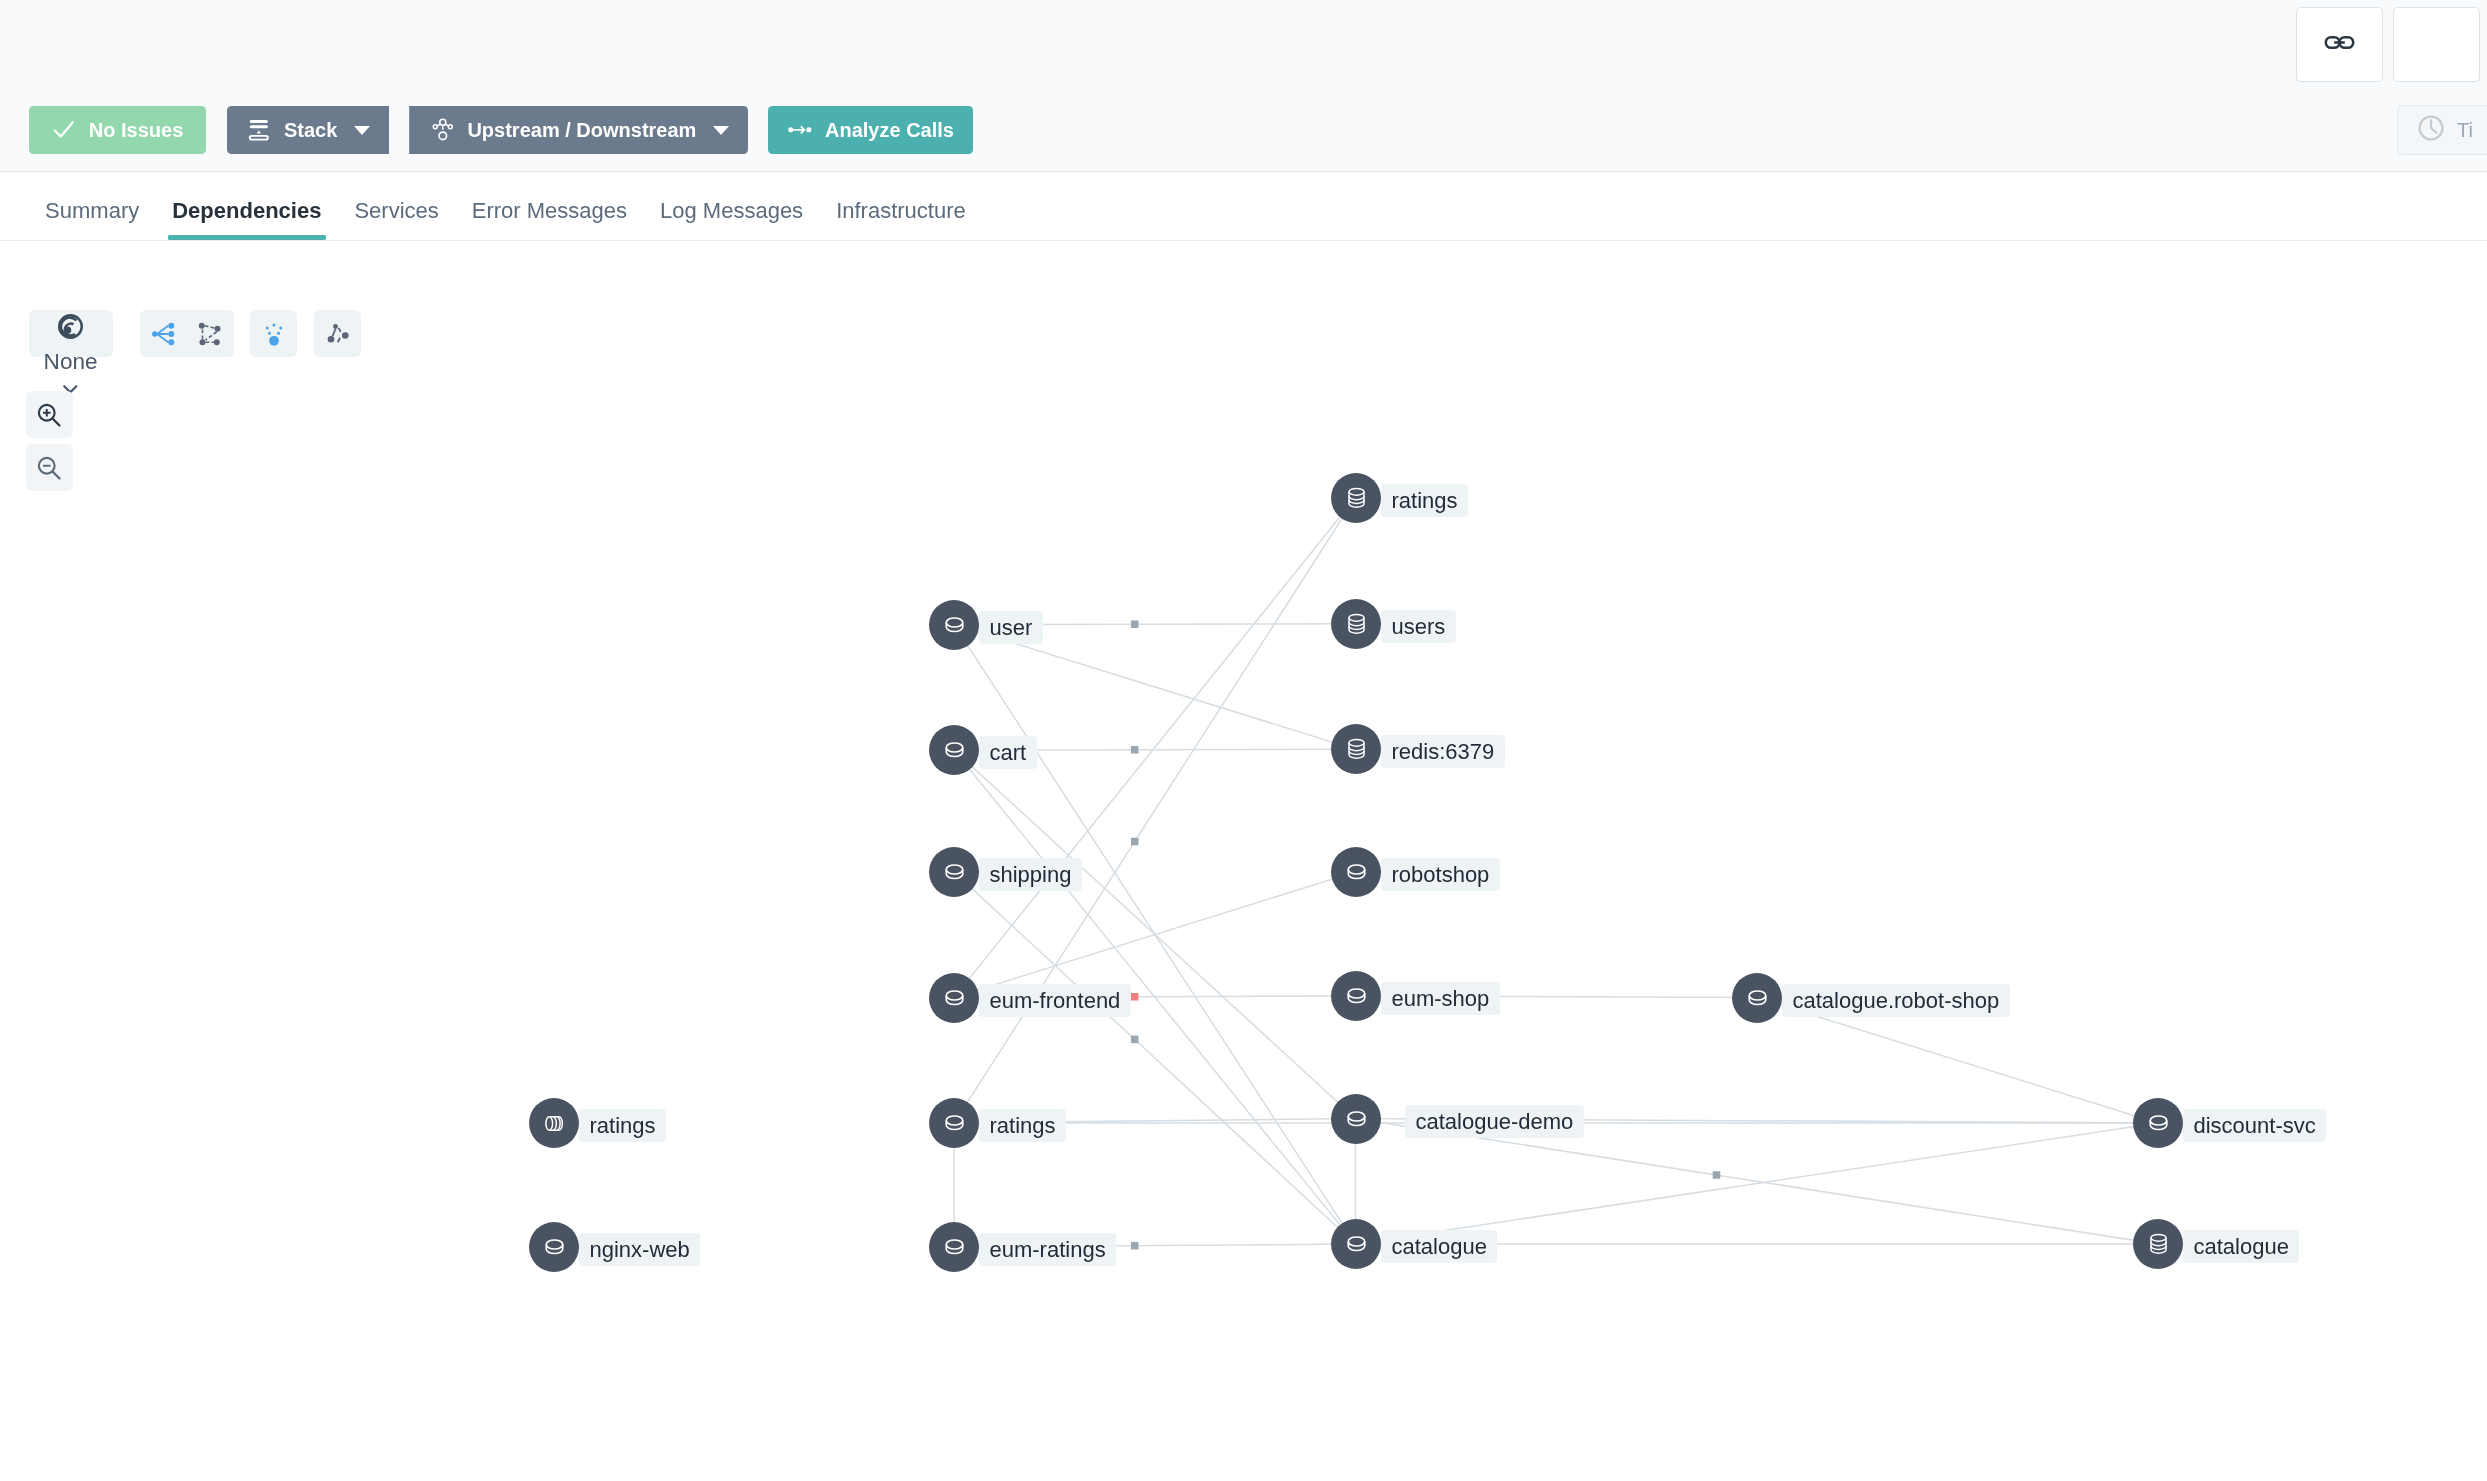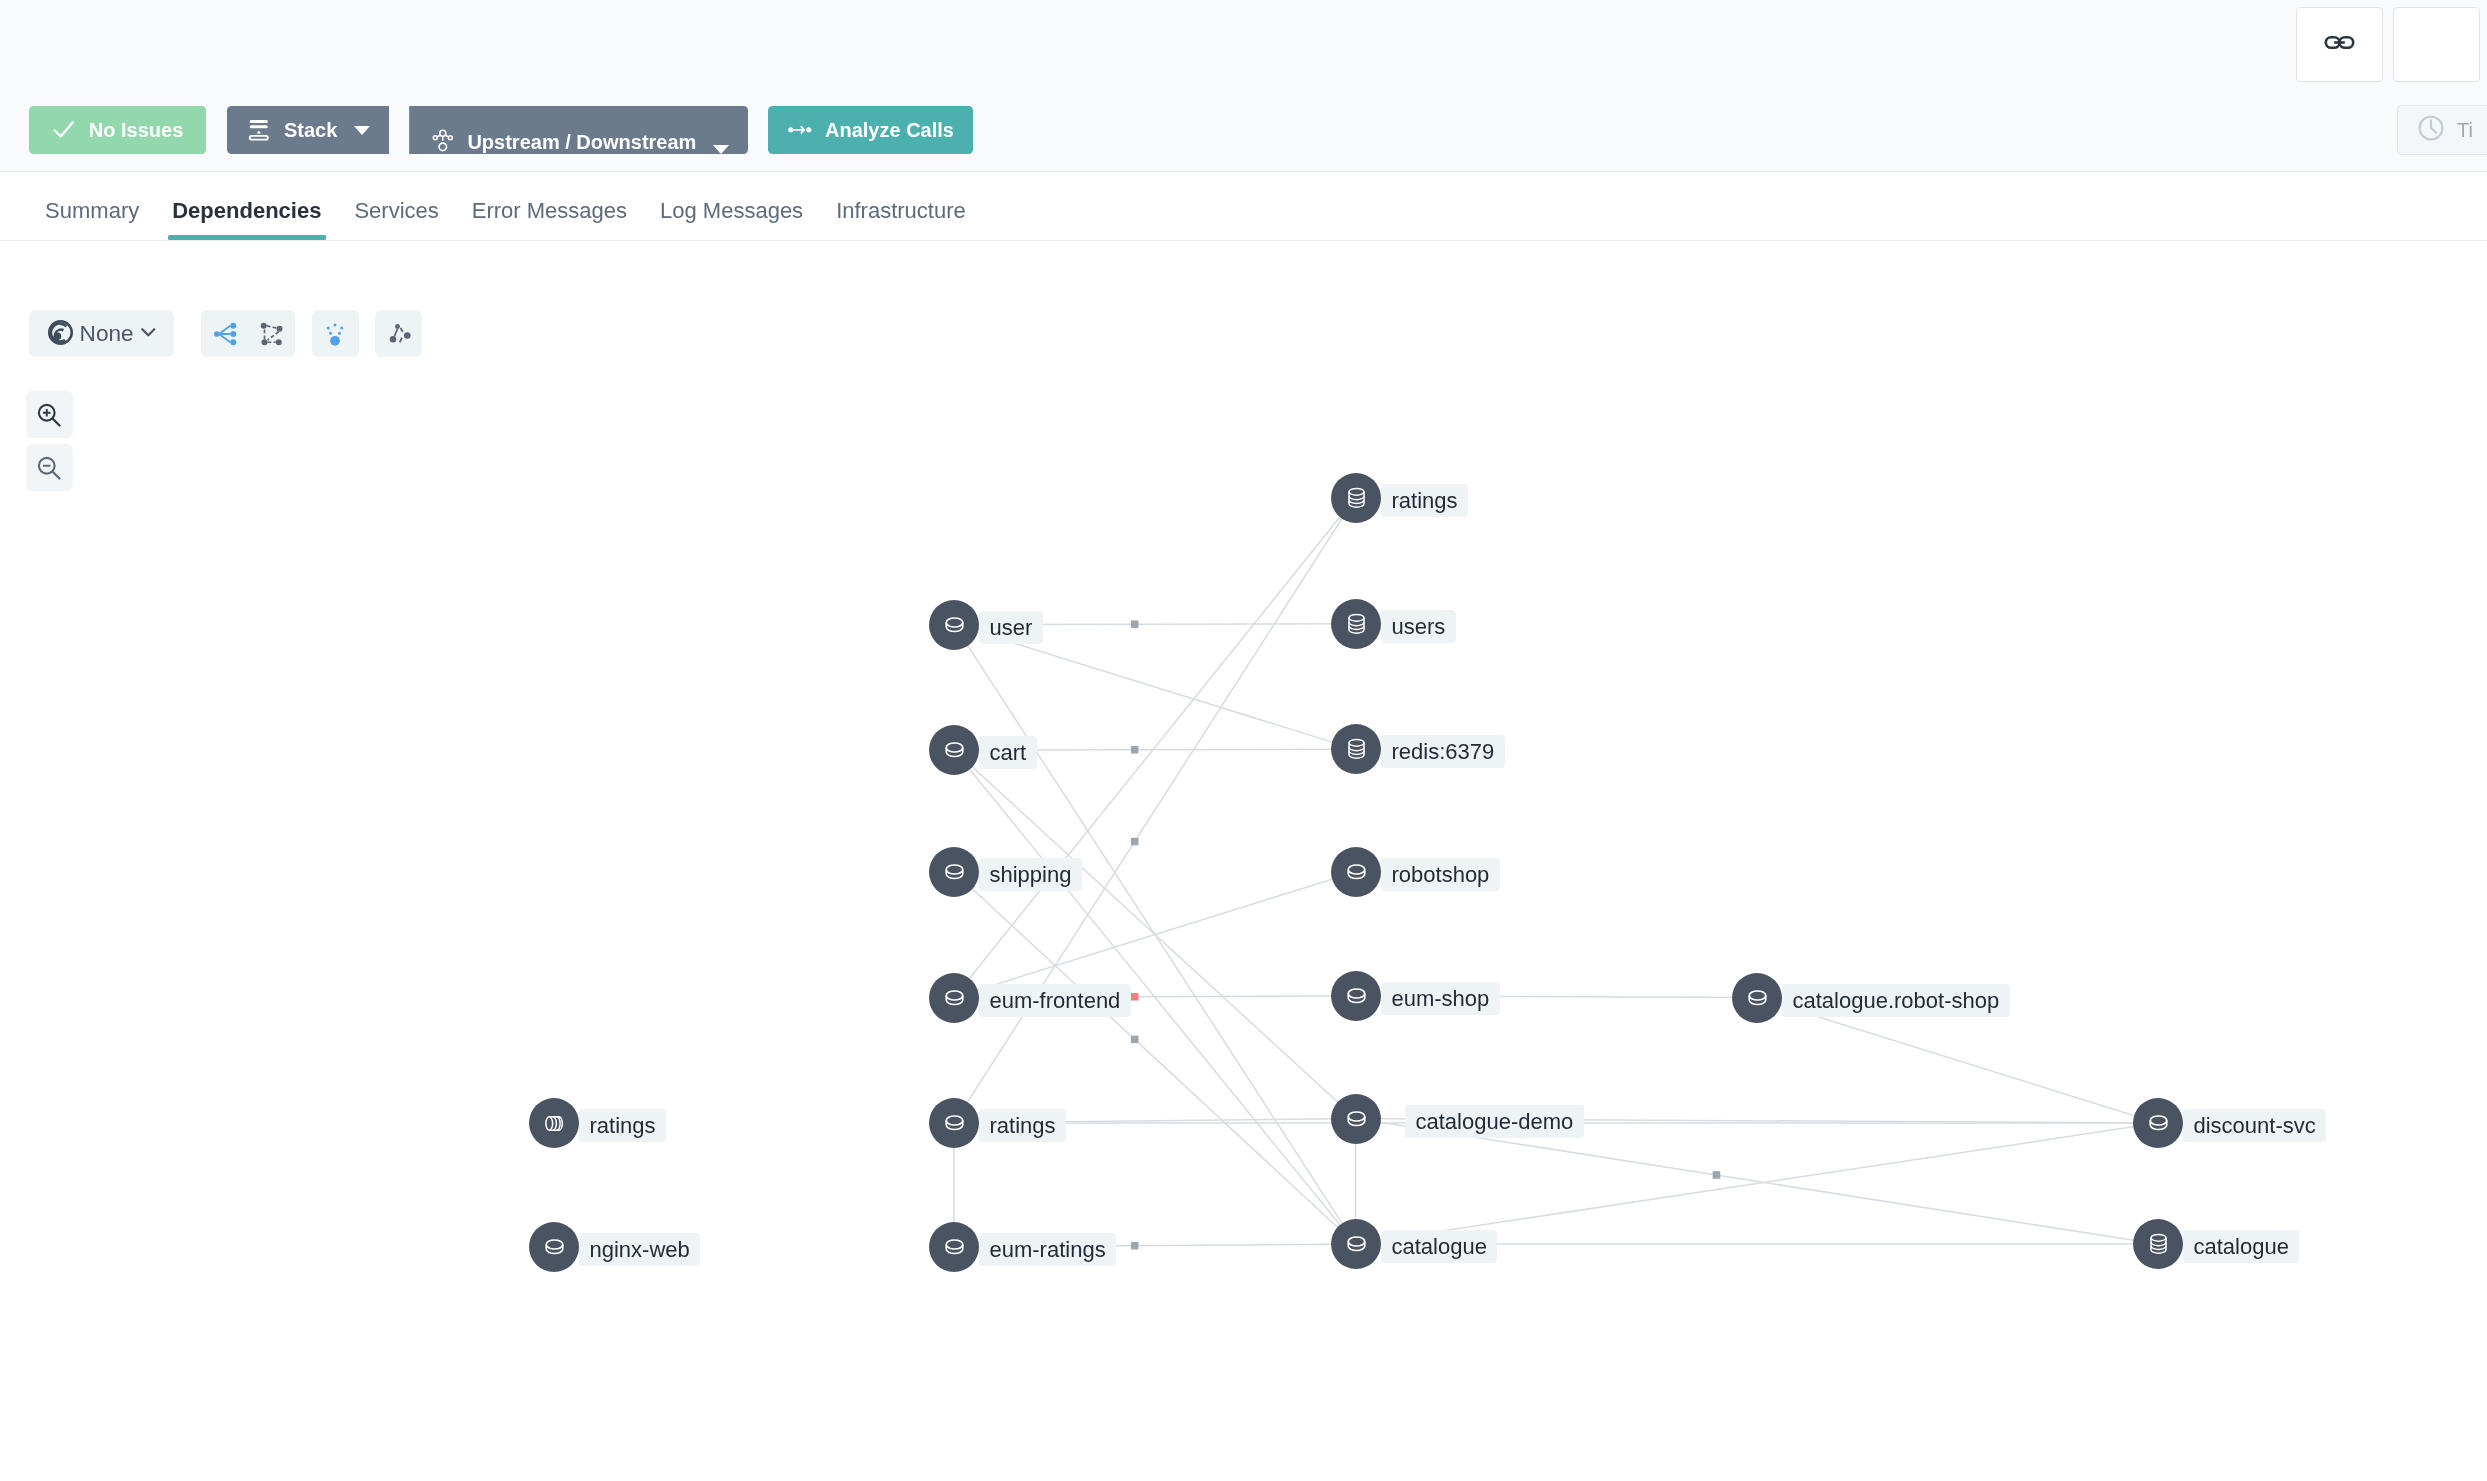--- a/index.html
+++ b/index.html
@@ -28,21 +28,21 @@
   #toolbar{position:absolute;left:28.6px;top:106px;display:flex;align-items:center;gap:0;}
   .tb-btn{
     height:48px;display:flex;align-items:center;gap:12px;
     padding:0 19.5px;box-sizing:border-box;
     font-size:20px;font-weight:bold;color:#ffffff;
     border:none;cursor:pointer;white-space:nowrap;
   }
   .tb-noissues{background:#92d8ac;border-radius:4.5px;margin-right:21px;padding:0 22.6px;}
   .tb-group{display:flex;border-radius:4.5px;overflow:hidden;margin-right:19.5px;gap:20px;}
   .tb-dark{background:#6b7a8c;}
-  .tb-dark + .tb-dark{border-left:1.5px solid #8392a3;align-items:flex-end;}
+  .tb-dark + .tb-dark{border-left:1.5px solid #8392a3;}
   .tb-teal{background:#4cb0ae;border-radius:4.5px;}
   .caret{width:0;height:0;border-left:8.3px solid transparent;border-right:8.3px solid transparent;border-top:9px solid #ffffff;margin-left:4.5px;}
   .tb-ico{width:25.6px;height:25.6px;flex:0 0 25.6px;display:block;}
 
   #header-right{position:absolute;right:0;top:0;height:172px;}
   #link-btn{
     position:absolute;right:104px;top:6.8px;width:87px;height:75px;
     background:#ffffff;border:0.8px solid #dde3e8;border-radius:4.5px;
     display:flex;align-items:center;justify-content:center;cursor:pointer;box-sizing:border-box;
   }
@@ -69,21 +69,21 @@
   }
   .tab.active{color:#27323d;font-weight:bold;}
   .tab.active::after{
     content:"";position:absolute;left:12px;right:12px;bottom:0;height:5.3px;background:#4cb0ae;border-radius:1.5px;
   }
 
   
   #graph-ctl{position:absolute;left:28.6px;top:310px;display:flex;align-items:center;gap:0;}
   .ctl-pill{
     height:47px;background:#eef3f5;border-radius:6px;display:flex;align-items:center;
-    padding:0 15px;gap:4.5px;cursor:pointer;box-sizing:border-box;
+    padding:0 15px;gap:4.5px;cursor:pointer;box-sizing:border-box;flex-direction:column;
   }
   #none-pill{margin-right:27px;gap:3px;}
   #none-label{font-size:22.6px;color:#48586a;}
   .ctl-sq{
     width:47px;height:47px;background:#eef3f5;display:flex;align-items:center;justify-content:center;cursor:pointer;
   }
   .ctl-pair{display:flex;border-radius:6px;overflow:hidden;margin-right:16.5px;}
   .ctl-single{border-radius:6px;margin-right:16.5px;}
 
   #zoom-col{position:absolute;left:25.6px;top:391px;display:flex;flex-direction:column;gap:6px;}

